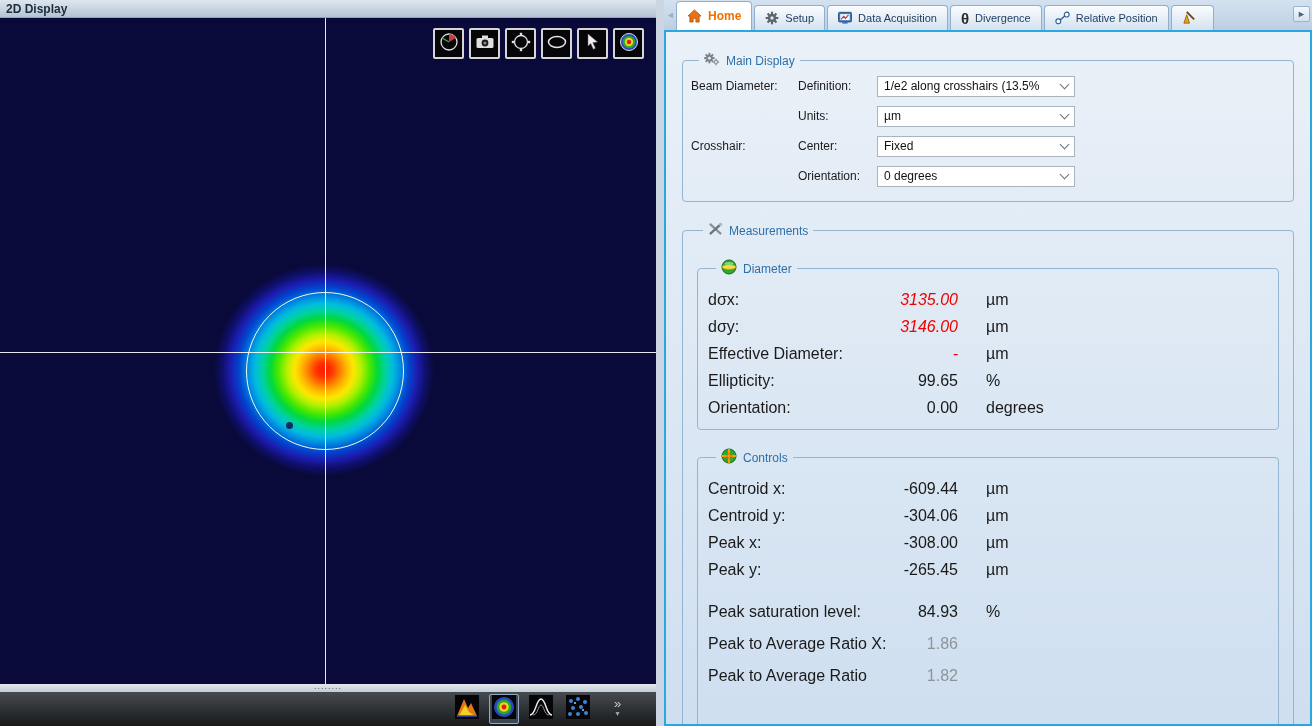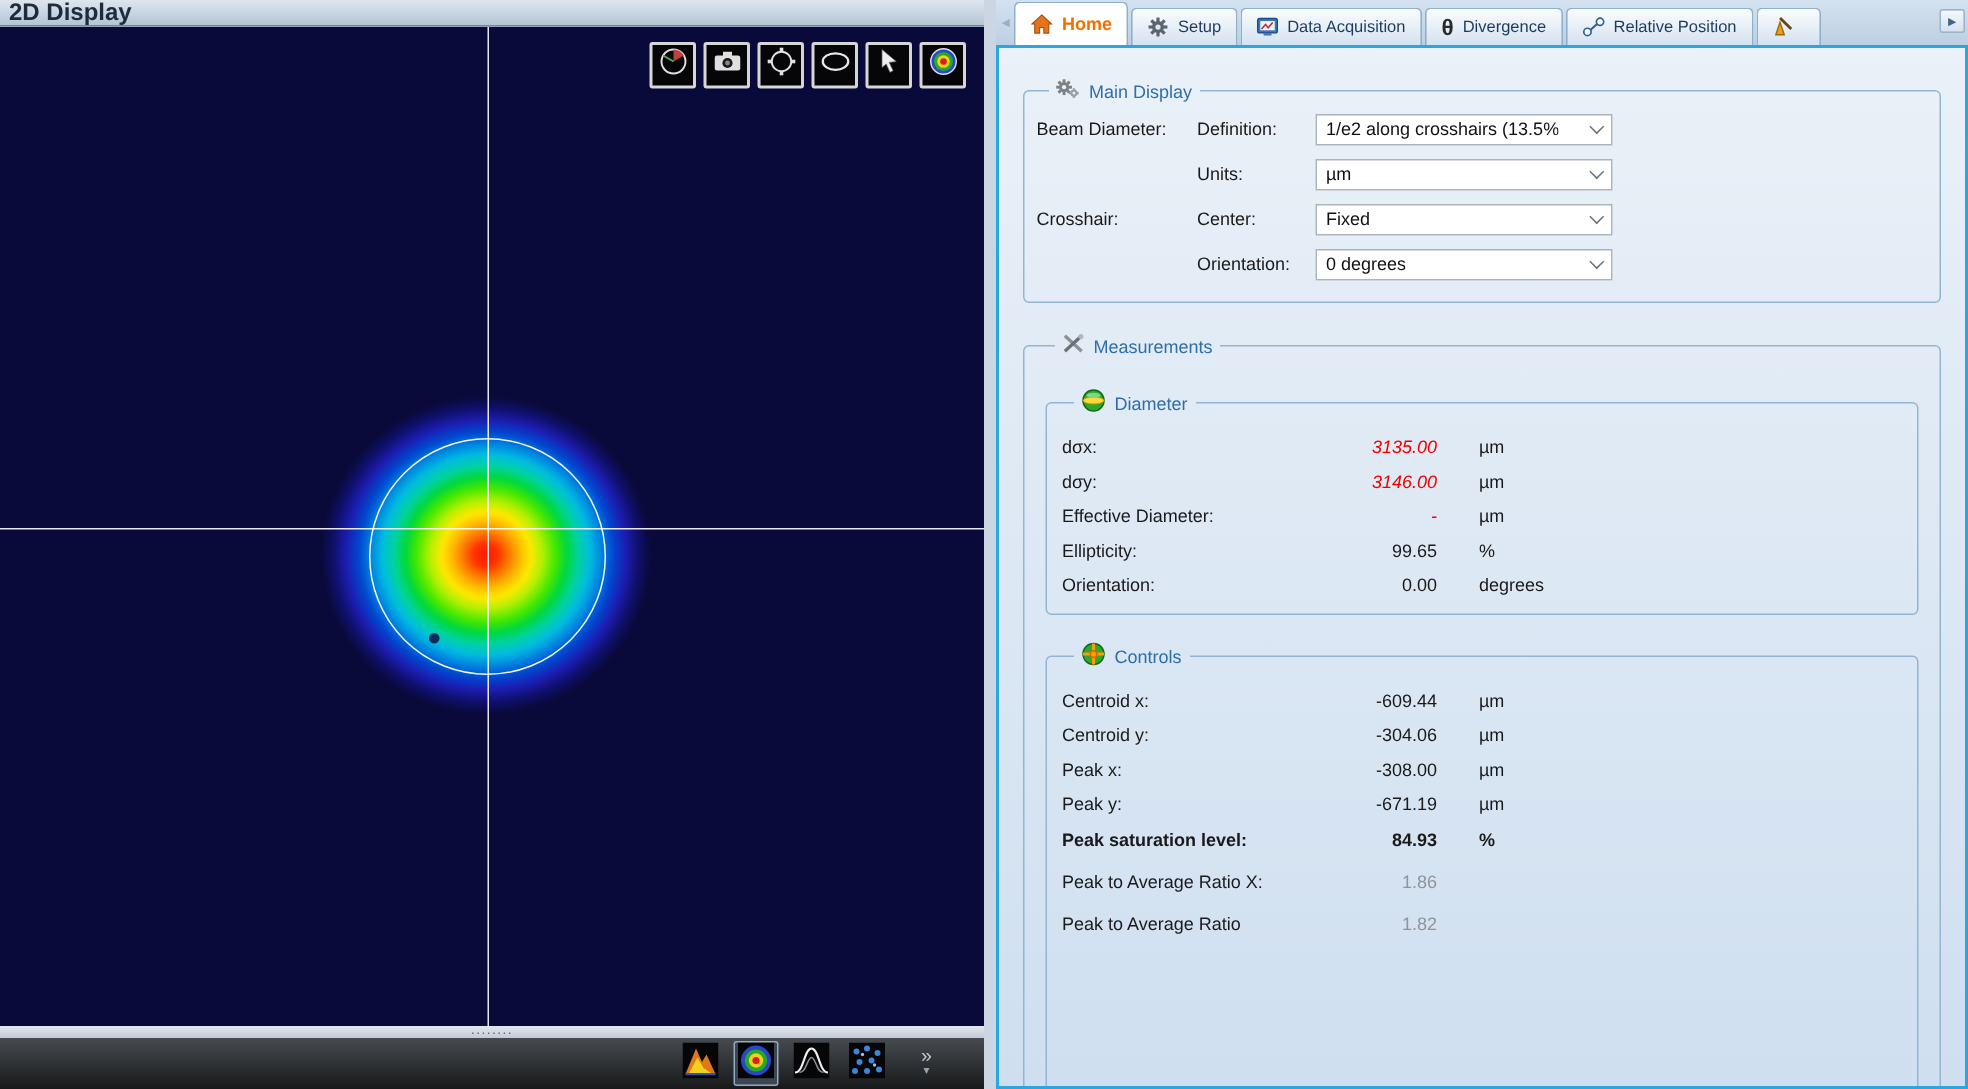--- a/index.html
+++ b/index.html
@@ -2,21 +2,21 @@
 <html style="--accent-blue: #2aa7e0; --tab-active: #ef7100; --group-title: #2e6fa8; --value-red: #f00000; --value-gray: #8f9499; --display-bg: #0a0a3a;"><head>
 <meta charset="utf-8">
 <style>
   html,body{margin:0;padding:0;}
   body{width:1312px;height:726px;overflow:hidden;background:#c9d4e0;
        font-family:"Liberation Sans","DejaVu Sans",sans-serif;position:relative;}
   .app{position:absolute;inset:0;}
 
   
   .left-panel{position:absolute;left:0;top:0;width:656px;height:726px;background:var(--display-bg,#0a0a3a);}
-  .panel-header{height:18px;line-height:18px;padding-left:6px;font-size:16px;font-weight:bold;color:#1d2b3a;
+  .panel-header{height:18px;line-height:18px;padding-left:6px;font-size:12px;font-weight:bold;color:#1d2b3a;
     background:linear-gradient(#dde6ef,#b4c4d4);border-bottom:1px solid #8fa2b6;box-sizing:border-box;}
   .display{position:absolute;left:0;top:18px;width:656px;height:666px;background:var(--display-bg,#0a0a3a);overflow:hidden;}
   .crosshair-v{position:absolute;left:325px;top:0;width:1px;height:100%;background:rgba(255,255,255,.9);}
   .crosshair-h{position:absolute;top:334px;left:0;height:1px;width:100%;background:rgba(255,255,255,.9);}
   .beam{position:absolute;left:214px;top:246px;width:220px;height:212px;border-radius:50%;filter:blur(1px);
     background:radial-gradient(closest-side,#ff1800 0%,#ff3000 7%,#ff7800 14%,#ffb400 20%,#ffe800 27%,#b4f000 34%,
       #46e800 42%,#00d83c 49%,#00d2a0 56%,#00bce0 63%,#0084e0 70%,#0048d0 77%,#1c1cb0 85%,#101070 92%,rgba(10,10,58,0) 100%);}
   .beam-dot{position:absolute;left:286px;top:404px;width:7px;height:7px;border-radius:50%;background:#10124a;opacity:.85;}
   .beam-circle{position:absolute;left:246px;top:274px;width:156px;height:156px;border:1px solid rgba(255,255,235,.95);border-radius:50%;}
   .display-toolbar{position:absolute;top:10px;right:12px;display:flex;gap:5px;}
@@ -58,27 +58,27 @@
   .c-label{flex:0 0 79px;}
   .select{width:198px;height:21px;box-sizing:border-box;background:#fff;border:1px solid #a9b4bf;
     display:flex;align-items:center;justify-content:space-between;padding:0 6px;font-size:12px;color:#111;
     cursor:pointer;overflow:hidden;white-space:nowrap;}
   .sel-text{overflow:hidden;white-space:nowrap;}
   .chev{width:6px;height:6px;border-right:1.5px solid #6a737c;border-bottom:1.5px solid #6a737c;
     transform:rotate(45deg);margin-top:-3px;flex:0 0 auto;margin-left:6px;}
   .fs-meas{margin-top:20px;padding:2px 12px 12px 12px;height:560px;box-sizing:border-box;}
   .fs-sub{margin:18px 2px 0 2px;padding:4px 10px 12px 10px;}
   .fs-pos{height:300px;box-sizing:border-box;}
-  .m-row{display:flex;align-items:center;font-size:12px;color:#1a1a1a;margin-top:9px;}
+  .m-row{display:flex;align-items:center;font-size:16px;color:#1a1a1a;margin-top:9px;}
   .m-label{flex:0 0 188px;}
   .m-value{flex:0 0 62px;text-align:right;}
   .m-unit{margin-left:28px;}
   .v-red{color:var(--value-red,#f00000);font-style:italic;}
   .v-gray{color:var(--value-gray,#8f9499);}
-  .gap-md{margin-top:10px;font-weight:bold;}
+  .gap-md{margin-top:24px;}
   .gap-lg{margin-top:14px;}
   .tab-icon{display:flex;align-items:center;}
 </style>
 </head>
 <body>
 
 <div class="app">
 
   <div class="left-panel">
     <div class="panel-header">2D Display</div>
@@ -387,21 +387,21 @@
             <span class="m-value">-304.06</span>
             <span class="m-unit">µm</span>
           </div>
           <div class="m-row">
             <span class="m-label">Peak x:</span>
             <span class="m-value">-308.00</span>
             <span class="m-unit">µm</span>
           </div>
           <div class="m-row">
             <span class="m-label">Peak y:</span>
-            <span class="m-value">-671.19</span>
+            <span class="m-value">-265.45</span>
             <span class="m-unit">µm</span>
           </div>
           <div class="m-row gap-md">
             <span class="m-label">Peak saturation level:</span>
             <span class="m-value">84.93</span>
             <span class="m-unit">%</span>
           </div>
           <div class="m-row gap-lg">
             <span class="m-label">Peak to Average Ratio X:</span>
             <span class="m-value v-gray">1.86</span>

